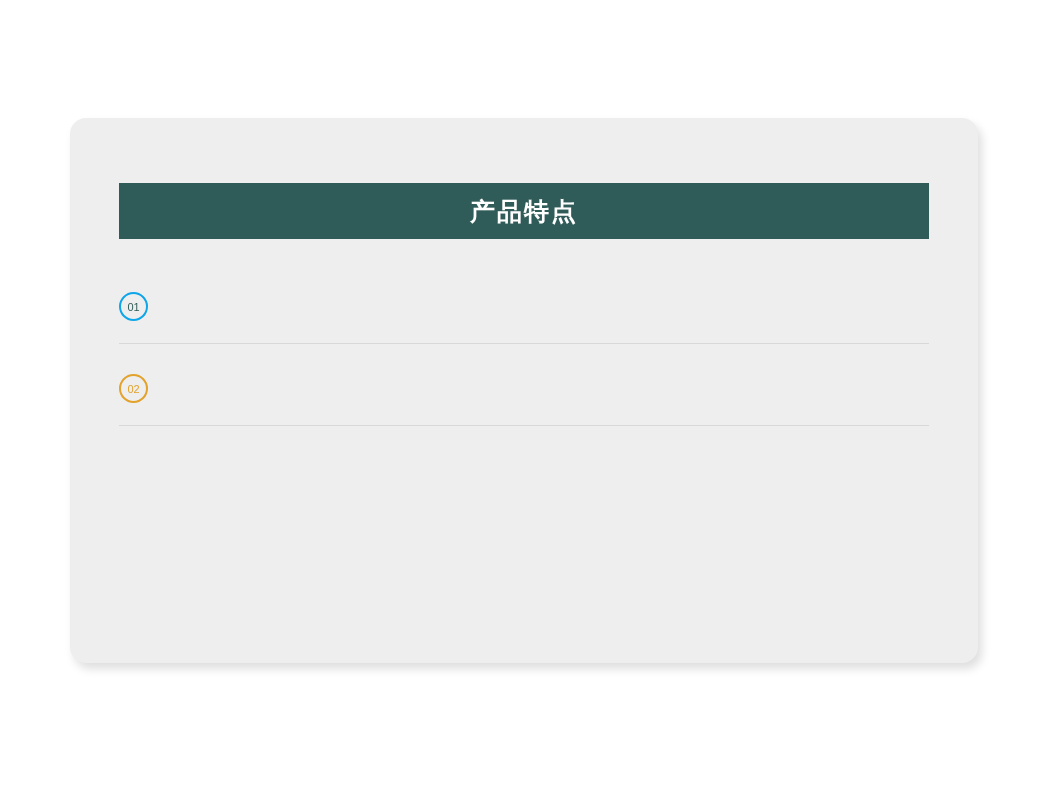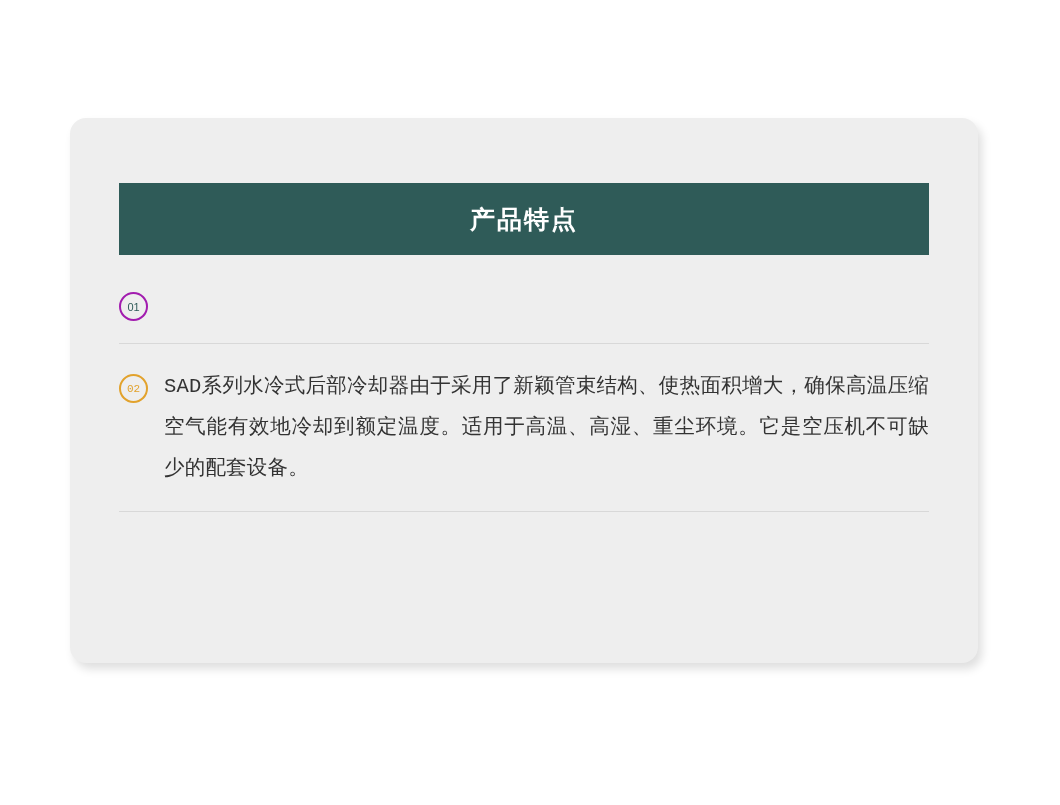--- a/index.html
+++ b/index.html
@@ -25,21 +25,21 @@
     border-radius: 16px;
     box-shadow: 4px 6px 10px rgba(0,0,0,0.13);
     box-sizing: border-box;
   }
 
   .title-bar {
     position: absolute;
     left: 49px;
     top: 65px;
     width: 810px;
-    height: 72px;
+    height: 56px;
     background: #2f5b58;
     display: flex;
     align-items: center;
     justify-content: center;
   }
 
   .title-text {
     color: #ffffff;
     font-size: 25px;
     font-weight: bold;
@@ -55,29 +55,28 @@
 
   .feature-row {
     display: flex;
     align-items: flex-start;
     padding: 0 0 22px 0;
     border-bottom: 1px solid #d8d8d8;
     margin-bottom: 22px;
   }
   .feature-row:last-child {
     margin-bottom: 0;
-    font-family: Liberation Mono, monospace;
   }
 
   .badge {
     flex: 0 0 auto;
     width: 29px;
     height: 29px;
     border-radius: 50%;
-    border: 2px solid #a21caf;
+    border: 2px solid #0ea5e9;
     color: #2f5b58;
     font-size: 11px;
     display: flex;
     align-items: center;
     justify-content: center;
     margin-top: 8px;
     margin-right: 16px;
     box-sizing: border-box;
     background: #eeeeee;
   }
@@ -105,17 +104,16 @@
   </div>
 
   <div class="features">
 
     <div class="feature-row">
       <span class="badge">01</span>
     </div>
 
     <div class="feature-row">
       <span class="badge amber">02</span>
-      <span class="feature-text">SAD系列水冷式后部冷却器由于采用了新颖管束结构、使热面积增大，确保高温压缩空气能有效地冷却到额定温度。适用于高温、高湿、重尘环境。它是空压机不可缺少的配套设备。</span>
     </div>
 
   </div>
 </div>
 
 </body></html>

